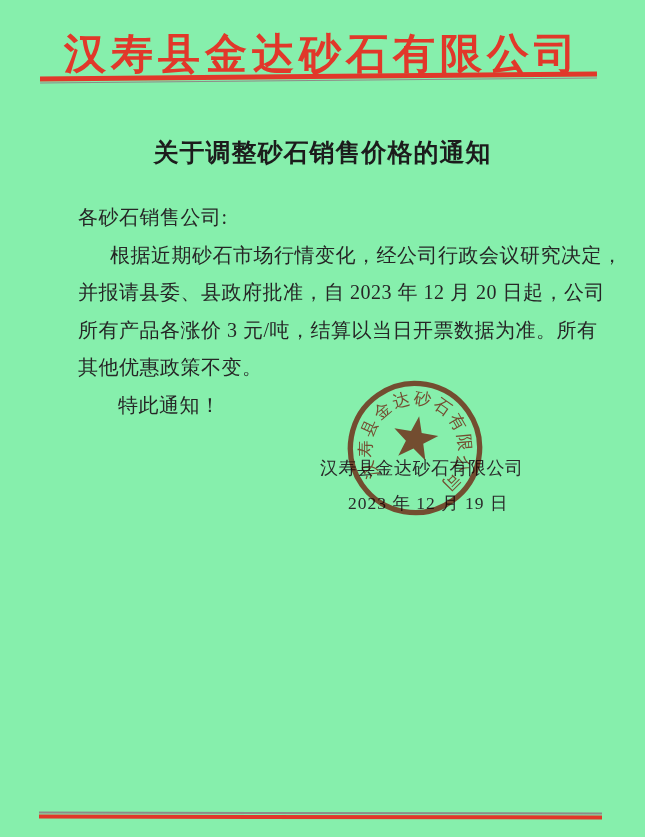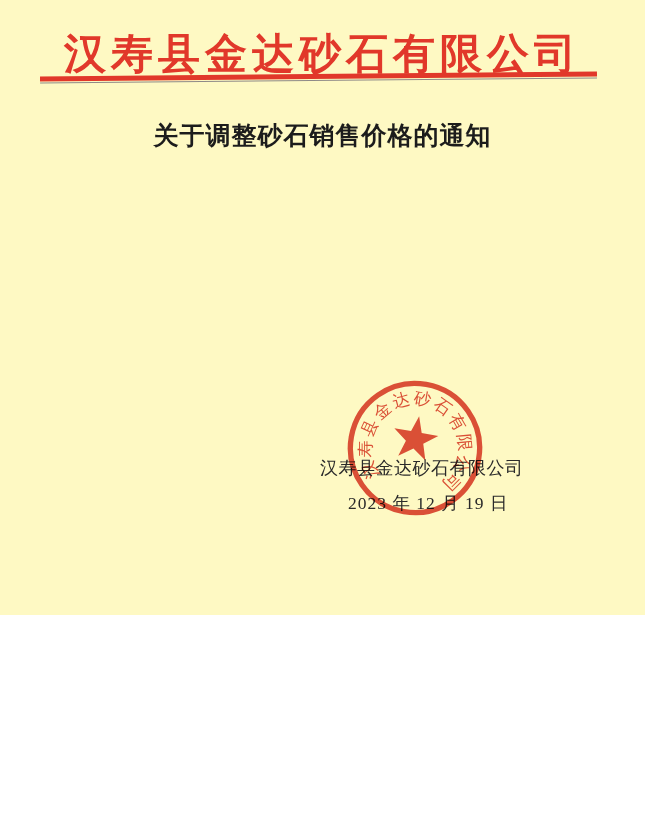--- a/index.html
+++ b/index.html
@@ -3,22 +3,22 @@
 <meta charset="utf-8">
 <style>
   html, body {
     margin: 0;
     padding: 0;
     background: #ffffff;
   }
   .page {
     position: relative;
     width: 645px;
-    height: 615px;
-    background: #fef9c3;
+    height: 837px;
+    background: #86efac;
     font-family: "Liberation Serif", "DejaVu Serif", serif;
     color: #242424;
     overflow: hidden;
   }
 
   
   .letterhead {
     position: absolute;
     top: 33px;
     left: 0;
@@ -38,21 +38,21 @@
     width: 557px;
     transform: rotate(-0.5deg);
   }
   .head-rule .rule-red  { height: 4.5px; background: #e1382a; }
   .head-rule .rule-gap  { height: 1px; }
   .head-rule .rule-gray { height: 1.5px; background: #8f8a88; }
 
   
   .doc-title {
     position: absolute;
-    top: 106px;
+    top: 123px;
     left: 0;
     right: 0;
     text-align: center;
     font-size: 25px;
     line-height: 25px;
     font-weight: bold;
     letter-spacing: 1px;
     color: #1c1c1c;
     white-space: nowrap;
   }
@@ -134,20 +134,28 @@
   <div class="letterhead">汉寿县金达砂石有限公司</div>
 
   <div class="head-rule">
     <div class="rule-red"></div>
     <div class="rule-gap"></div>
     <div class="rule-gray"></div>
   </div>
 
   <h1 class="doc-title">关于调整砂石销售价格的通知</h1>
 
+  <div class="body-block">
+    <div class="body-line">各砂石销售公司:</div>
+    <div class="body-line para-indent">根据近期砂石市场行情变化，经公司行政会议研究决定，</div>
+    <div class="body-line">并报请县委、县政府批准，自 2023 年 12 月 20 日起，公司</div>
+    <div class="body-line">所有产品各涨价 3 元/吨，结算以当日开票数据为准。所有</div>
+    <div class="body-line">其他优惠政策不变。</div>
+    <div class="body-line closing-indent">特此通知！</div>
+  </div>
 
   <div class="signature">汉寿县金达砂石有限公司</div>
   <div class="sign-date">2023 年 12 月 19 日</div>
 
   <svg class="seal" viewBox="0 0 200 200" aria-hidden="true">
     <g transform="rotate(10 100 100)" fill="#d63a2c" stroke="none">
       <circle cx="100" cy="100" r="91" fill="none" stroke="#d63a2c" stroke-width="7.5"></circle>
       <path id="sealArc" d="M 60.1,147.5 A 62,62 0 1 1 139.9,147.5" fill="none"></path>
       <text class="seal-arc-text" fill="#d63a2c">
         <textPath href="#sealArc" startOffset="50%" text-anchor="middle">汉寿县金达砂石有限公司</textPath>

